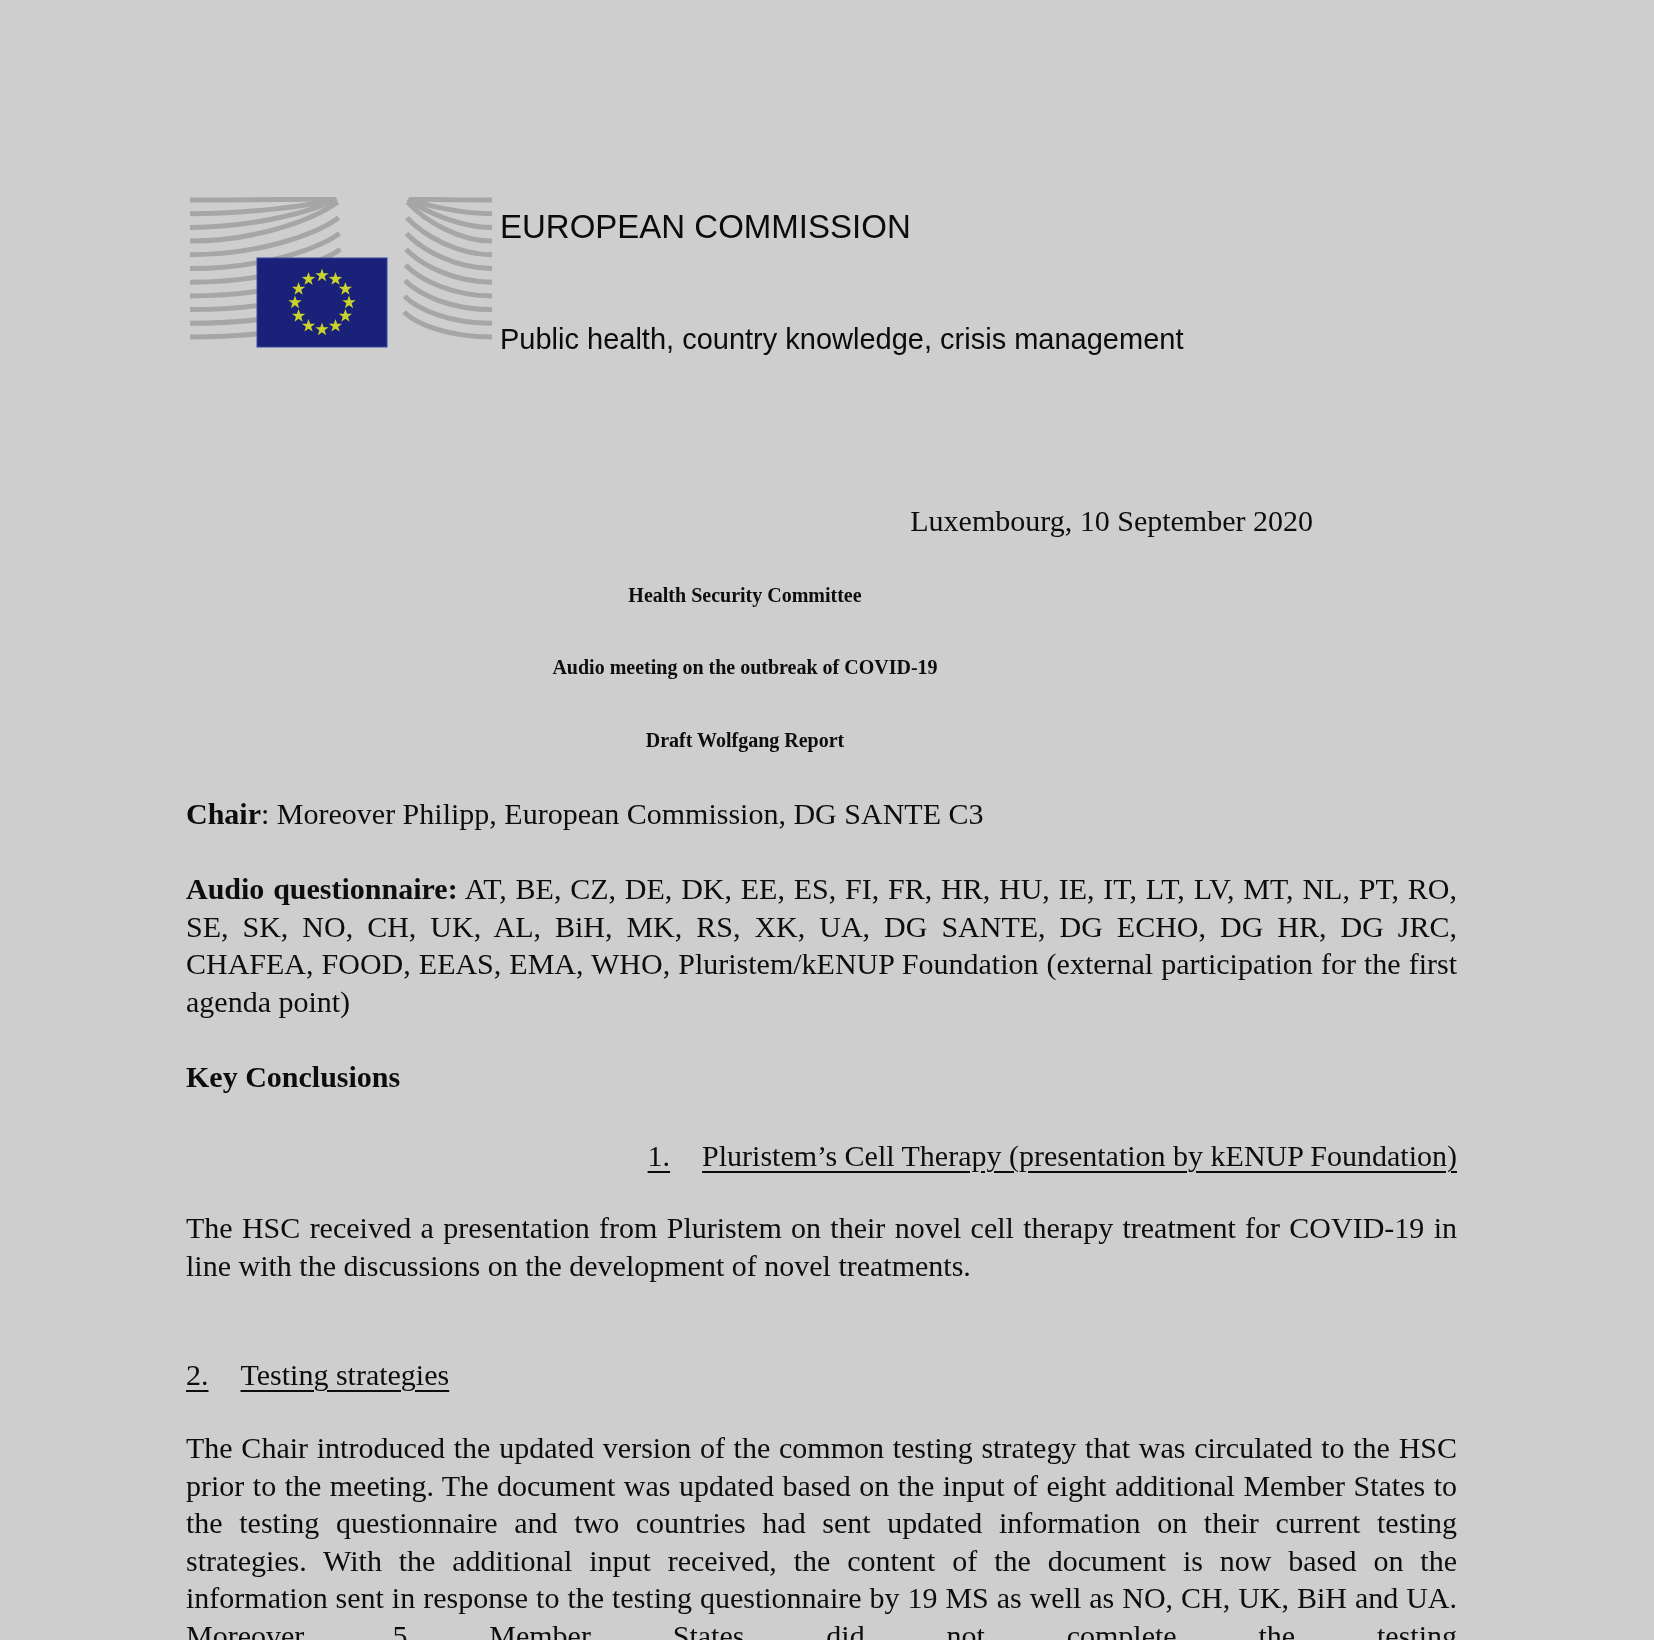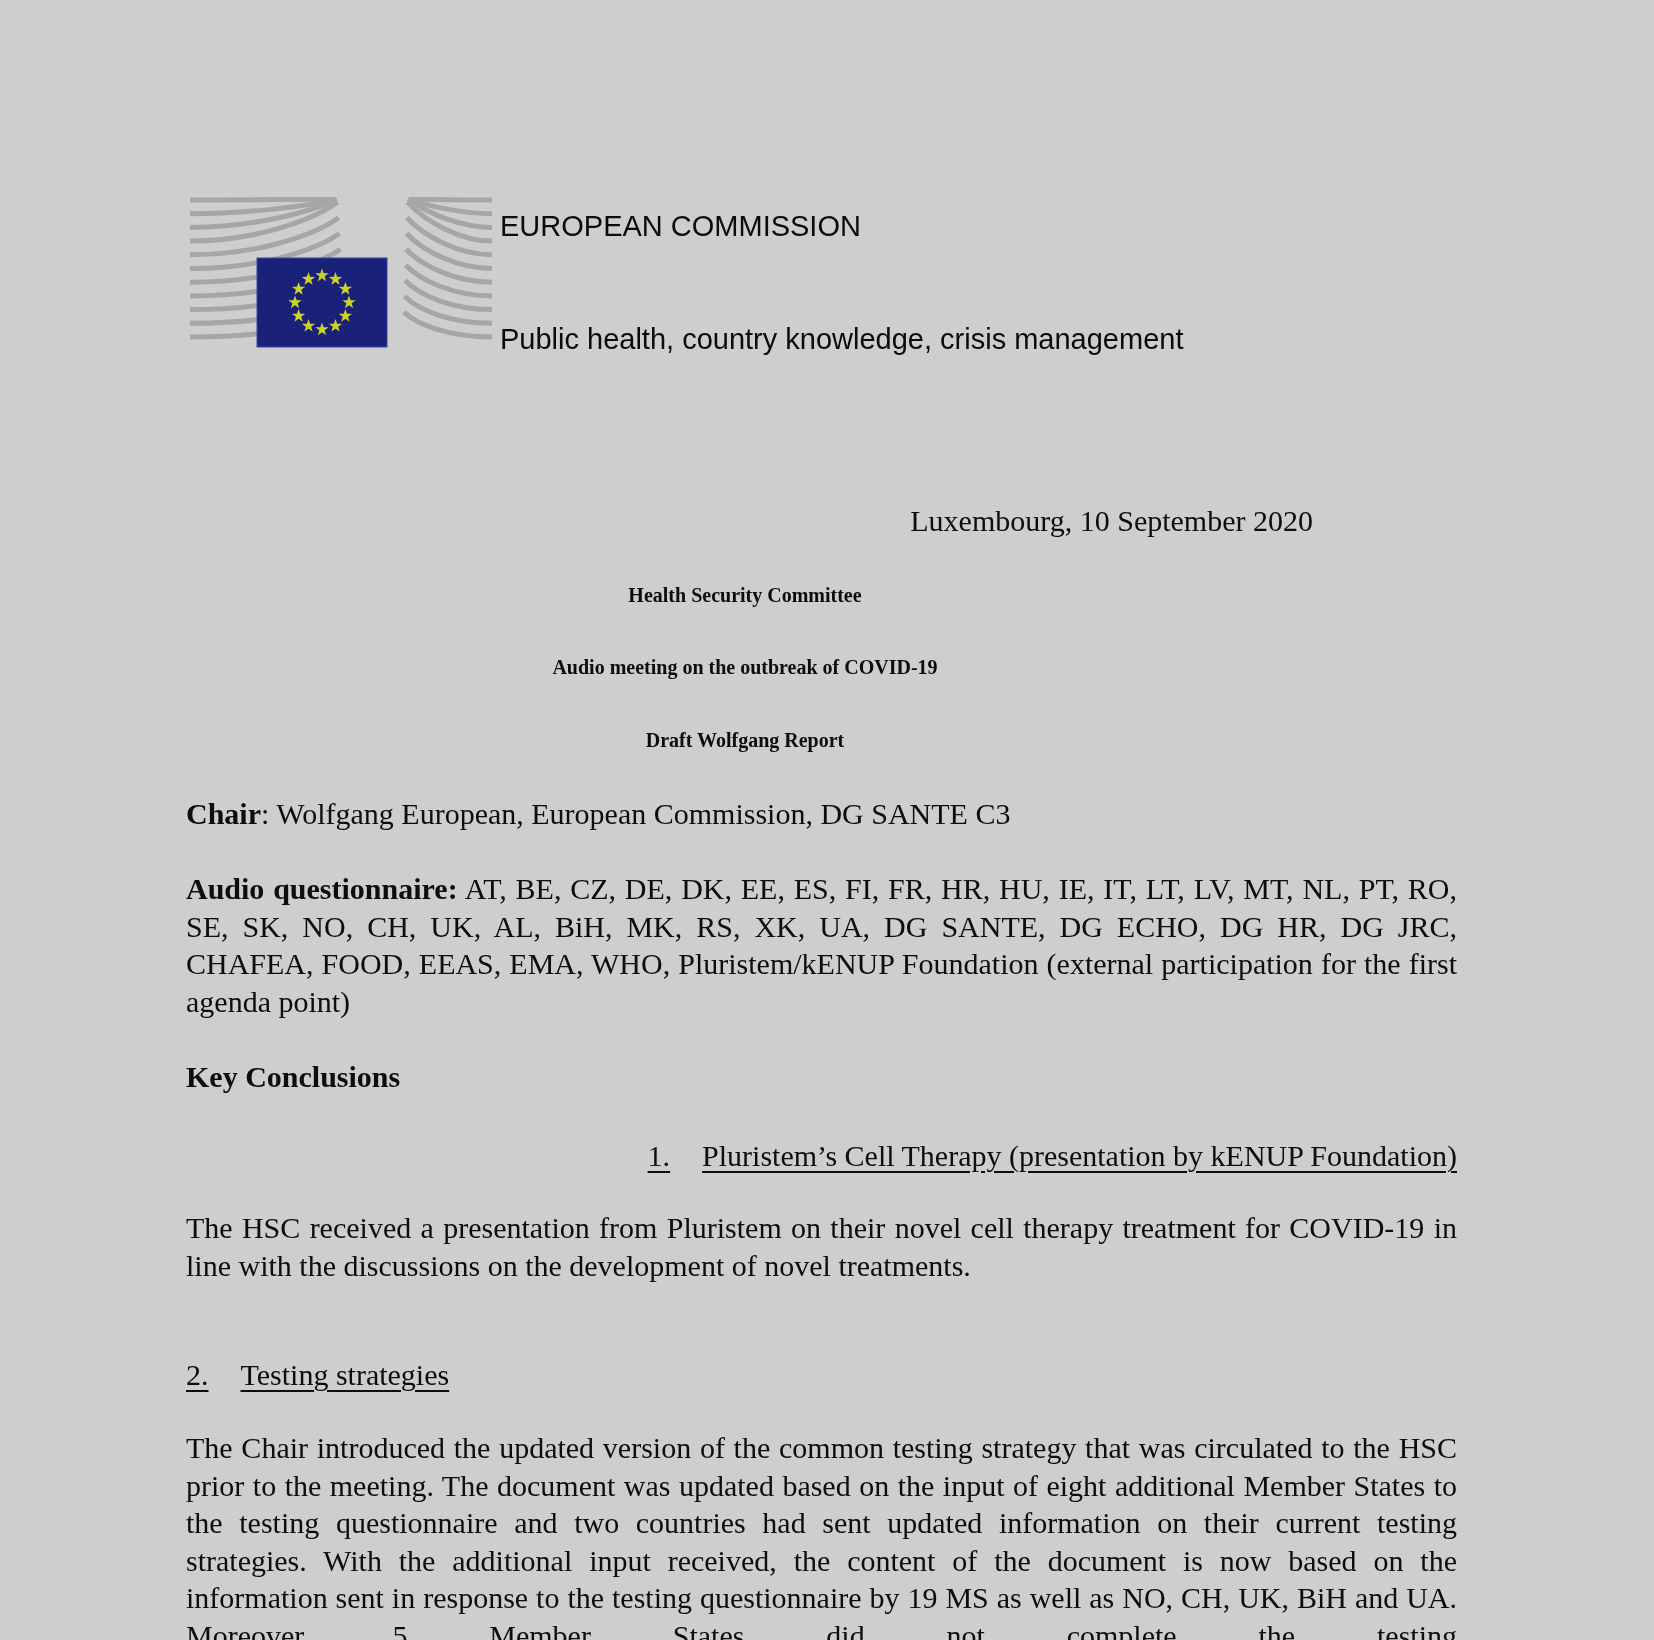--- a/index.html
+++ b/index.html
@@ -23,21 +23,21 @@
     left: 185px;
     top: 197px;
     width: 310px;
     height: 152px;
   }
   .letterhead-a {
     left: 500px;
     top: 208px;
     width: 1000px;
     font-family: "Liberation Sans", "DejaVu Sans", sans-serif;
-    font-size: 29px;
+    font-size: 33px;
     line-height: 37px;
     color: #0b0b0b;
   }
   .letterhead-b {
     left: 500px;
     top: 320px;
     width: 1000px;
     font-family: "Liberation Sans", "DejaVu Sans", sans-serif;
     font-size: 29px;
     line-height: 38px;
@@ -152,21 +152,21 @@
 <div class="abs letterhead-b">
   <div>Public health, country knowledge, crisis management</div>
 </div>
 
 <div class="abs dateline">Luxembourg, 10 September 2020</div>
 
 <div class="abs doc-title title-committee">Health Security Committee</div>
 <div class="abs doc-title title-meeting">Audio meeting on the outbreak of COVID-19</div>
 <div class="abs doc-title title-report">Draft Wolfgang Report</div>
 
-<div class="abs bodyline chair-line"><b>Chair</b><span>: Wolfgang European, European Commission, DG SANTE C3</span></div>
+<div class="abs bodyline chair-line"><b>Chair</b><span>: Moreover Philipp, European Commission, DG SANTE C3</span></div>
 
 <div class="abs bodyline participants-para"><b>Audio questionnaire:</b><span> AT, BE, CZ, DE, DK, EE, ES, FI, FR, HR, HU, IE, IT, LT, LV, MT, NL, PT, RO, SE, SK, NO, CH, UK, AL, BiH, MK, RS, XK, UA, DG SANTE, DG ECHO, DG HR, DG JRC, CHAFEA, FOOD, EEAS, EMA, WHO, Pluristem/kENUP Foundation (external participation for the first agenda point)</span></div>
 
 <div class="abs bodyline key-conclusions">Key Conclusions</div>
 
 <div class="abs bodyline section-heading sec1-heading"><span class="u">1.</span><span class="u sec-title">Pluristem’s Cell Therapy (presentation by kENUP Foundation)</span></div>
 <div class="abs bodyline sec1-body">The HSC received a presentation from Pluristem on their novel cell therapy treatment for COVID-19 in line with the discussions on the development of novel treatments.</div>
 
 <div class="abs bodyline section-heading sec2-heading"><span class="u">2.</span><span class="u sec-title">Testing strategies</span></div>
 <div class="abs bodyline sec2-body">The Chair introduced the updated version of the common testing strategy that was circulated to the HSC prior to the meeting. The document was updated based on the input of eight additional Member States to the testing questionnaire and two countries had sent updated information on their current testing strategies. With the additional input received, the content of the document is now based on the information sent in response to the testing questionnaire by 19 MS as well as NO, CH, UK, BiH and UA. Moreover, 5 Member States did not complete the testing</div>

